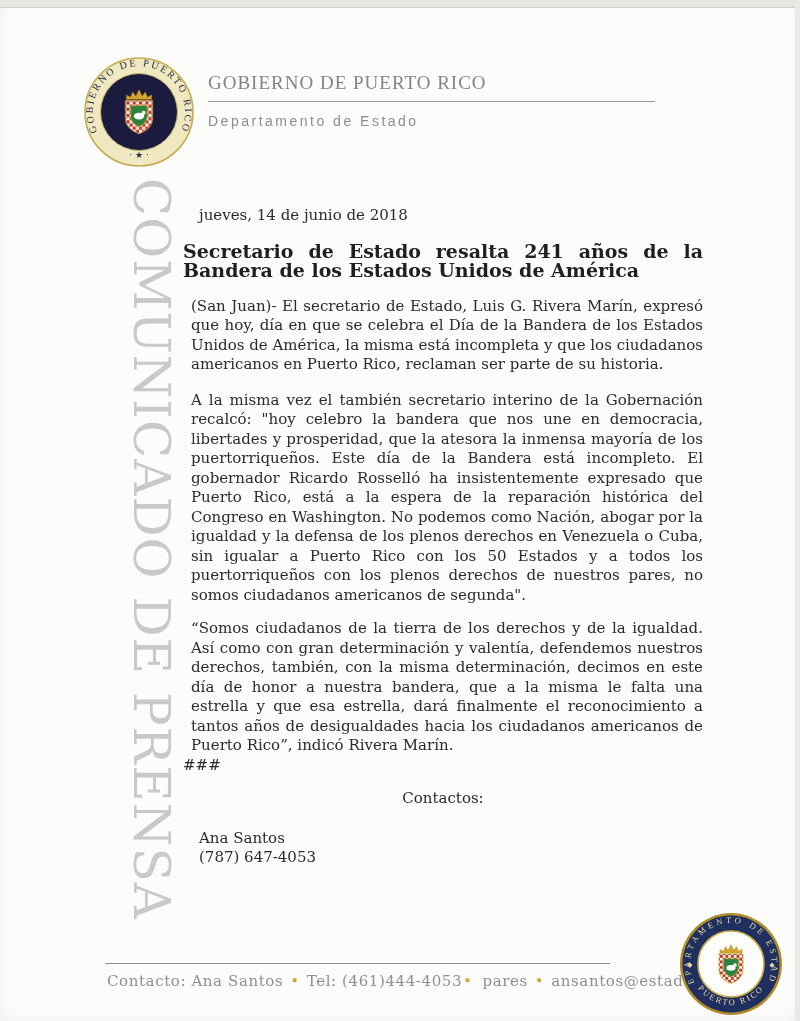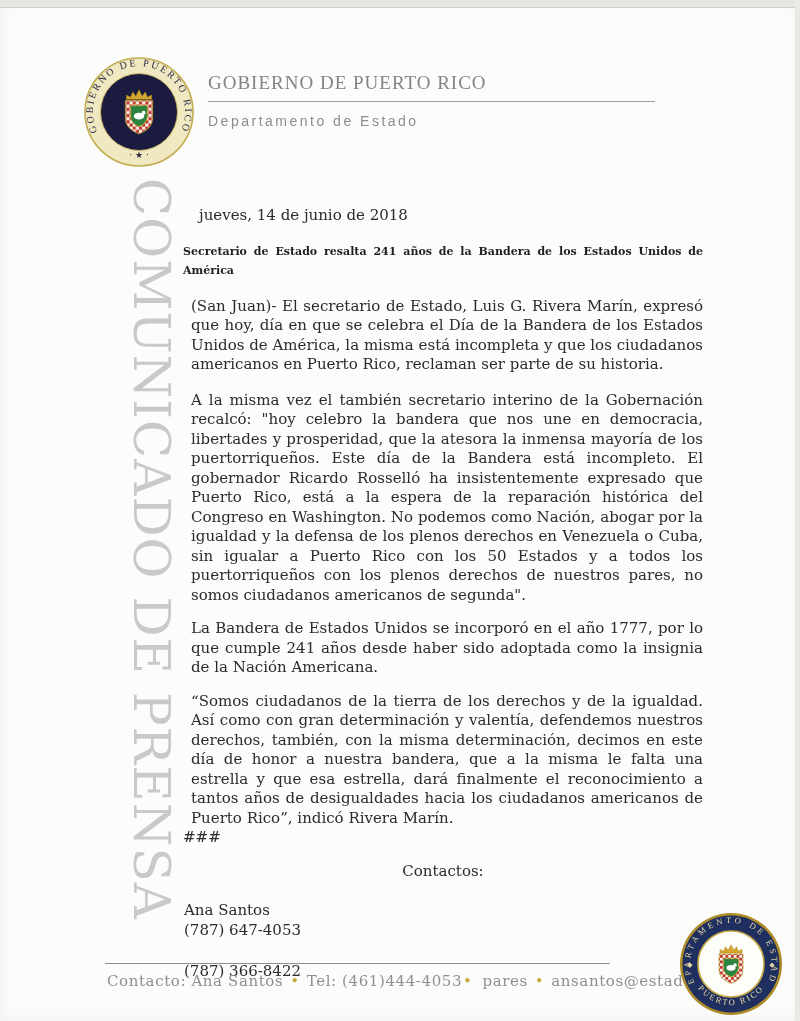--- a/index.html
+++ b/index.html
@@ -48,27 +48,27 @@
     white-space:nowrap;
   }
   
   .content{
     position:absolute;left:183px;top:190px;width:520px;
     font-size:15px;line-height:19.5px;
   }
   .date{margin:16px;}
   .headline{
     margin:15px 0 0 0;font-weight:bold;color:#1f1f1f;
-    text-align:justify;font-size:11px;line-height:19.5px;
+    text-align:justify;font-size:19px;line-height:19.5px;
   }
   .content p.body-par{margin:16px 0 0 8px;text-align:justify;}
   .content p.par-tight{margin-top:14px;}
   .end-mark{margin:0;}
   .contacts-heading{margin:14px 0 0 0;text-align:center;}
-  .contact-block{margin:20px 0 0 1px;}
+  .contact-block{margin:20px 0 0 16px;}
   .contact-block.second{margin-top:22px;}
   .contact-block div{line-height:19.5px;}
   
   .footer-rule{
     position:absolute;left:105px;top:963px;width:505px;
     border:none;border-top:1.5px solid #8e8e8c;margin:0;
   }
   .footer-text{
     position:absolute;left:107px;top:972px;width:620px;
     font-size:15px;letter-spacing:0.6px;color:#8f8f8f;
@@ -123,33 +123,31 @@
 
   <div class="watermark">COMUNICADO DE PRENSA</div>
 
   <div class="content">
     <p class="date">jueves, 14 de junio de 2018</p>
 
     <p class="headline">Secretario de Estado resalta 241 años de la Bandera de los Estados Unidos de América</p>
 
     <p class="body-par">(San Juan)- El secretario de Estado, Luis G. Rivera Marín, expresó que hoy, día en que se celebra el Día de la Bandera de los Estados Unidos de América, la misma está incompleta y que los ciudadanos americanos en Puerto Rico, reclaman ser parte de su historia.</p>
     <p class="body-par">A la misma vez el también secretario interino de la Gobernación recalcó: "hoy celebro la bandera que nos une en democracia, libertades y prosperidad, que la atesora la inmensa mayoría de los puertorriqueños. Este día de la Bandera está incompleto. El gobernador Ricardo Rosselló ha insistentemente expresado que Puerto Rico, está a la espera de la reparación histórica del Congreso en Washington. No podemos como Nación, abogar por la igualdad y la defensa de los plenos derechos en Venezuela o Cuba, sin igualar a Puerto Rico con los 50 Estados y a todos los puertorriqueños con los plenos derechos de nuestros pares, no somos ciudadanos americanos de segunda".</p>
-    <p class="body-par par-tight">La Bandera de Estados Unidos se incorporó en el año 1777, por lo que cumple 241 años desde haber sido adoptada como la insignia de la Nación Americana.</p>
     <p class="body-par par-tight">“Somos ciudadanos de la tierra de los derechos y de la igualdad. Así como con gran determinación y valentía, defendemos nuestros derechos, también, con la misma determinación, decimos en este día de honor a nuestra bandera, que a la misma le falta una estrella y que esa estrella, dará finalmente el reconocimiento a tantos años de desigualdades hacia los ciudadanos americanos de Puerto Rico”, indicó Rivera Marín.</p>
 
     <p class="end-mark">###</p>
 
     <p class="contacts-heading">Contactos:</p>
 
     <div class="contact-block">
       <div>Ana Santos</div>
       <div>(787) 647-4053</div>
     </div>
     <div class="contact-block second">
-      <div>(787) 366-8422</div>
     </div>
   </div>
 
   <hr class="footer-rule">
 
   <div class="footer-text">
     <span>Contacto: Ana Santos</span><span class="dot">•</span><span>Tel: (461)444-4053</span><span class="dot tight">•</span><span>pares</span><span class="dot">•</span><span>ansantos@estado.pr.gov</span>
   </div>
 
   <div class="footer-seal">

